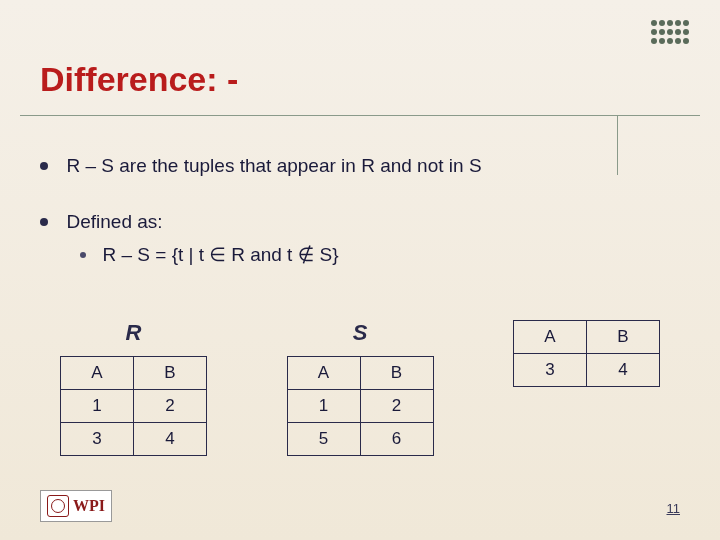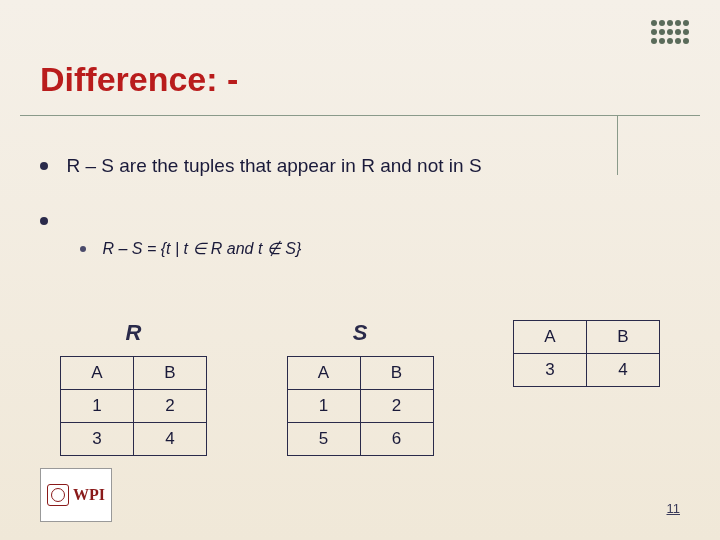--- a/index.html
+++ b/index.html
@@ -80,22 +80,21 @@
   .b2 .bullet {
     display: inline-block;
     width: 6px;
     height: 6px;
     border-radius: 50%;
     background: #4a4a6a;
     margin-right: 12px;
     vertical-align: middle;
   }
   .b2 .txt {
-    font-size: 16px;
-    font-style: italic;
+    font-size: 19px;
     vertical-align: middle;
   }
   .tables {
     position: absolute;
     top: 320px;
     left: 60px;
     right: 60px;
     display: flex;
     justify-content: space-between;
   }
@@ -122,21 +121,21 @@
     background: rgba(255,255,255,0);
   }
   .footer-logo {
     position: absolute;
     bottom: 18px;
     left: 40px;
     display: flex;
     align-items: center;
     gap: 4px;
     border: 1px solid #999;
-    padding: 15px 6px;
+    padding: 4px 6px;
     background: #fff;
   }
   .footer-logo .seal {
     width: 20px;
     height: 20px;
     border: 1.5px solid #8a1a1a;
     border-radius: 3px;
     position: relative;
   }
   .footer-logo .seal::after {
@@ -174,20 +173,21 @@
 <div class="underline"></div>
 <div class="vline"></div>
 
 <div class="content">
   <div class="b1">
     <span class="bullet"></span>
     <span class="txt">R – S are the tuples that appear in R and not in S</span>
   </div>
   <div class="b1">
     <span class="bullet"></span>
+    <span class="txt">Defined as:</span>
     <div class="b2">
       <span class="bullet"></span>
       <span class="txt">R – S = {t | t ∈ R and t ∉ S}</span>
     </div>
   </div>
 </div>
 
 <div class="tables">
 
   <div class="tgroup">

